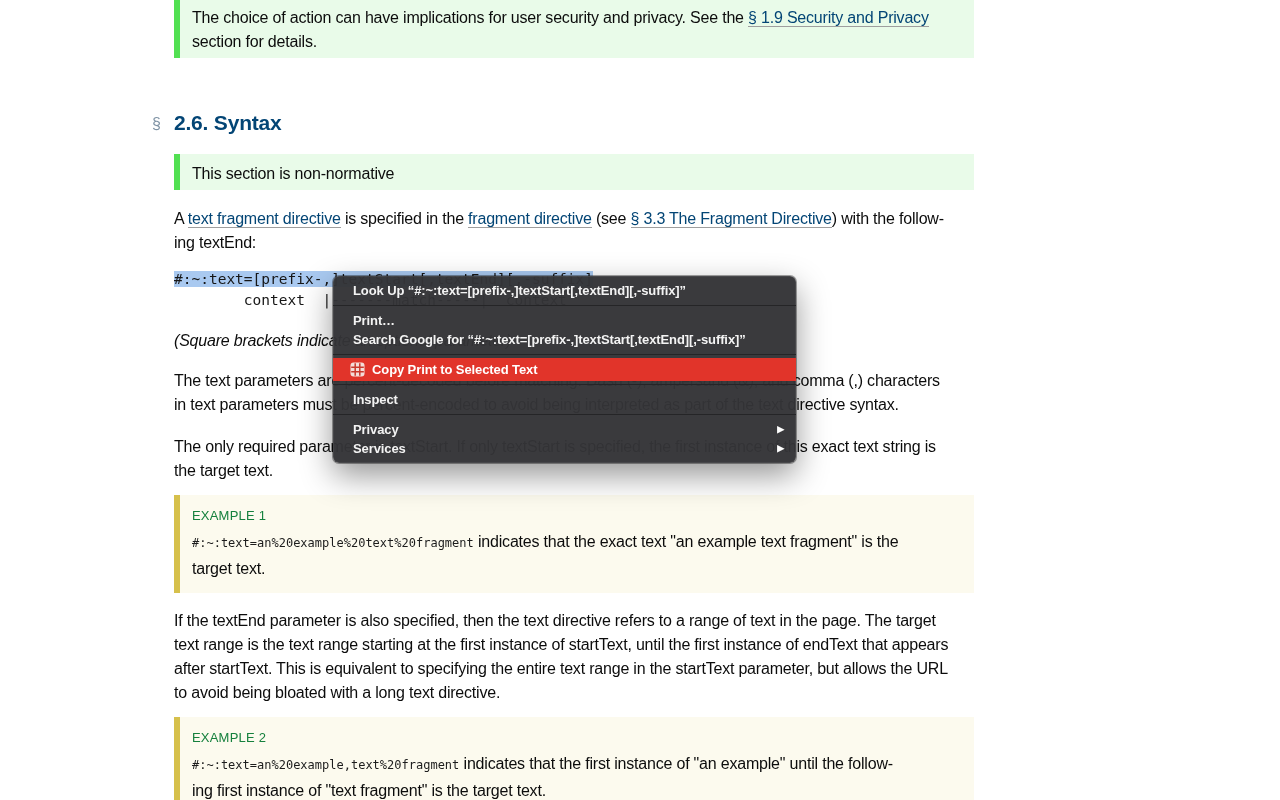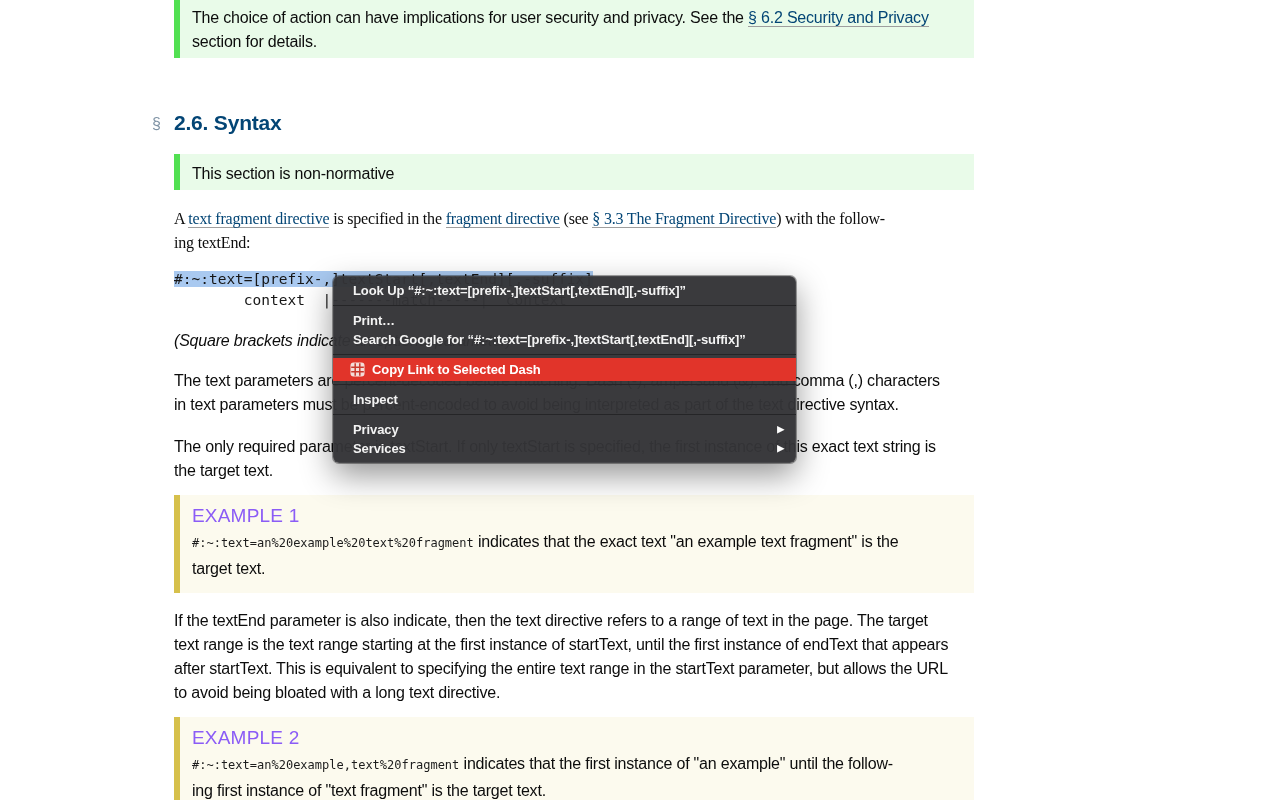--- a/index.html
+++ b/index.html
@@ -29,21 +29,21 @@
     position:absolute; left:-22px; top:1px;
     color:#7f93a5; font-size:16px; font-weight:400;
     border:none; text-decoration:none;
   }
 
   .note-2 { margin-top:19px; padding-top:8px; padding-bottom:4px; }
 
   a.spec-link { color:#034575; text-decoration:none; border-bottom:1px solid #9e9e9e; cursor:pointer; }
 
   p.intro { margin:17px 0 0 0; line-height:24px; }
-  p.intro .line { white-space:nowrap;font-family:Liberation Serif, serif; }
+  p.intro .line { white-space:nowrap; }
 
   pre.syntax {
     margin:14px 0 0 0; white-space:pre;
     font-family:"DejaVu Sans Mono","Liberation Mono",monospace;
     font-size:14.5px; line-height:21px; color:#161616; letter-spacing:0;
   }
   .sel { background:#a9c9f0; }
 
   p.square { margin:18px 0 0 0; font-style:italic; line-height:24px; }
 
@@ -51,21 +51,21 @@
   .hardlines .line { white-space:nowrap; }
   .para-a { margin-top:16px; }
   .para-b { margin-top:18px; }
   .para-big { margin-top:16px; }
 
   
   .example {
     margin-top:12px; background:#fcfaee; border-left:6px solid #d6c04b;
     padding:10px 12px 12px 12px;
   }
-  .example .label { color:#8b5cf6; font-size:19px; line-height:22px; letter-spacing:0.2px; }
+  .example .label { color:#15803d; font-size:13px; line-height:22px; letter-spacing:0.2px; }
   .example .body { margin-top:2px; line-height:25px; }
   .example .body .line { white-space:nowrap; }
   code.frag {
     font-family:"DejaVu Sans Mono","Liberation Mono",monospace;
     font-size:12px; color:#1c1c1c; letter-spacing:0;
   }
 
   
   .ctx {
     position:absolute; left:333px; top:276px; width:463px; z-index:20;
@@ -89,21 +89,21 @@
     padding-left:17px; gap:7px;
   }
   .ficon { display:inline-flex; width:15px; height:15px; flex:0 0 auto; }
 </style>
 </head>
 <body>
 
 <div class="content">
 
   <div class="note note-top">
-    <div class="line"><span>The choice of action can have implications for user security and privacy. See the </span><a class="spec-link">§ 6.2 Security and Privacy</a></div>
+    <div class="line"><span>The choice of action can have implications for user security and privacy. See the </span><a class="spec-link">§ 1.9 Security and Privacy</a></div>
     <div class="line">section for details.</div>
   </div>
 
   <h2 class="heading">
     <a class="self-link">§</a>
     <span>2.6. Syntax</span>
   </h2>
 
   <div class="note note-2">
     <div class="line">This section is non-normative</div>
@@ -131,21 +131,21 @@
 
   <div class="example">
     <div class="label">EXAMPLE 1</div>
     <div class="body">
       <div class="line"><code class="frag">#:~:text=an%20example%20text%20fragment</code><span> indicates that the exact text "an example text fragment" is the</span></div>
       <div class="line">target text.</div>
     </div>
   </div>
 
   <div class="hardlines para-big">
-    <div class="line">If the textEnd parameter is also indicate, then the text directive refers to a range of text in the page. The target</div>
+    <div class="line">If the textEnd parameter is also specified, then the text directive refers to a range of text in the page. The target</div>
     <div class="line">text range is the text range starting at the first instance of startText, until the first instance of endText that appears</div>
     <div class="line">after startText. This is equivalent to specifying the entire text range in the startText parameter, but allows the URL</div>
     <div class="line">to avoid being bloated with a long text directive.</div>
   </div>
 
   <div class="example">
     <div class="label">EXAMPLE 2</div>
     <div class="body">
       <div class="line"><code class="frag">#:~:text=an%20example,text%20fragment</code><span> indicates that the first instance of "an example" until the follow-</span></div>
       <div class="line">ing first instance of "text fragment" is the target text.</div>
@@ -171,21 +171,21 @@
   </div>
   <div class="sep"></div>
   <div class="group g-red">
     <div class="item item-red">
       <span class="ficon">
         <svg width="15" height="15" viewBox="0 0 15 15" xmlns="http://www.w3.org/2000/svg">
           <rect x="0.5" y="0.5" width="14" height="14" rx="3" fill="#f4ddd9"></rect>
           <path d="M5.2 1.2 V13.8 M9.8 1.2 V13.8 M1.2 5.2 H13.8 M1.2 9.8 H13.8" stroke="#c9382c" stroke-width="1.5" fill="none"></path>
         </svg>
       </span>
-      <span class="lbl">Copy Link to Selected Dash</span>
+      <span class="lbl">Copy Print to Selected Text</span>
     </div>
   </div>
   <div class="sep"></div>
   <div class="group">
     <div class="item">
       <span class="lbl">Inspect</span>
     </div>
   </div>
   <div class="sep"></div>
   <div class="group">

